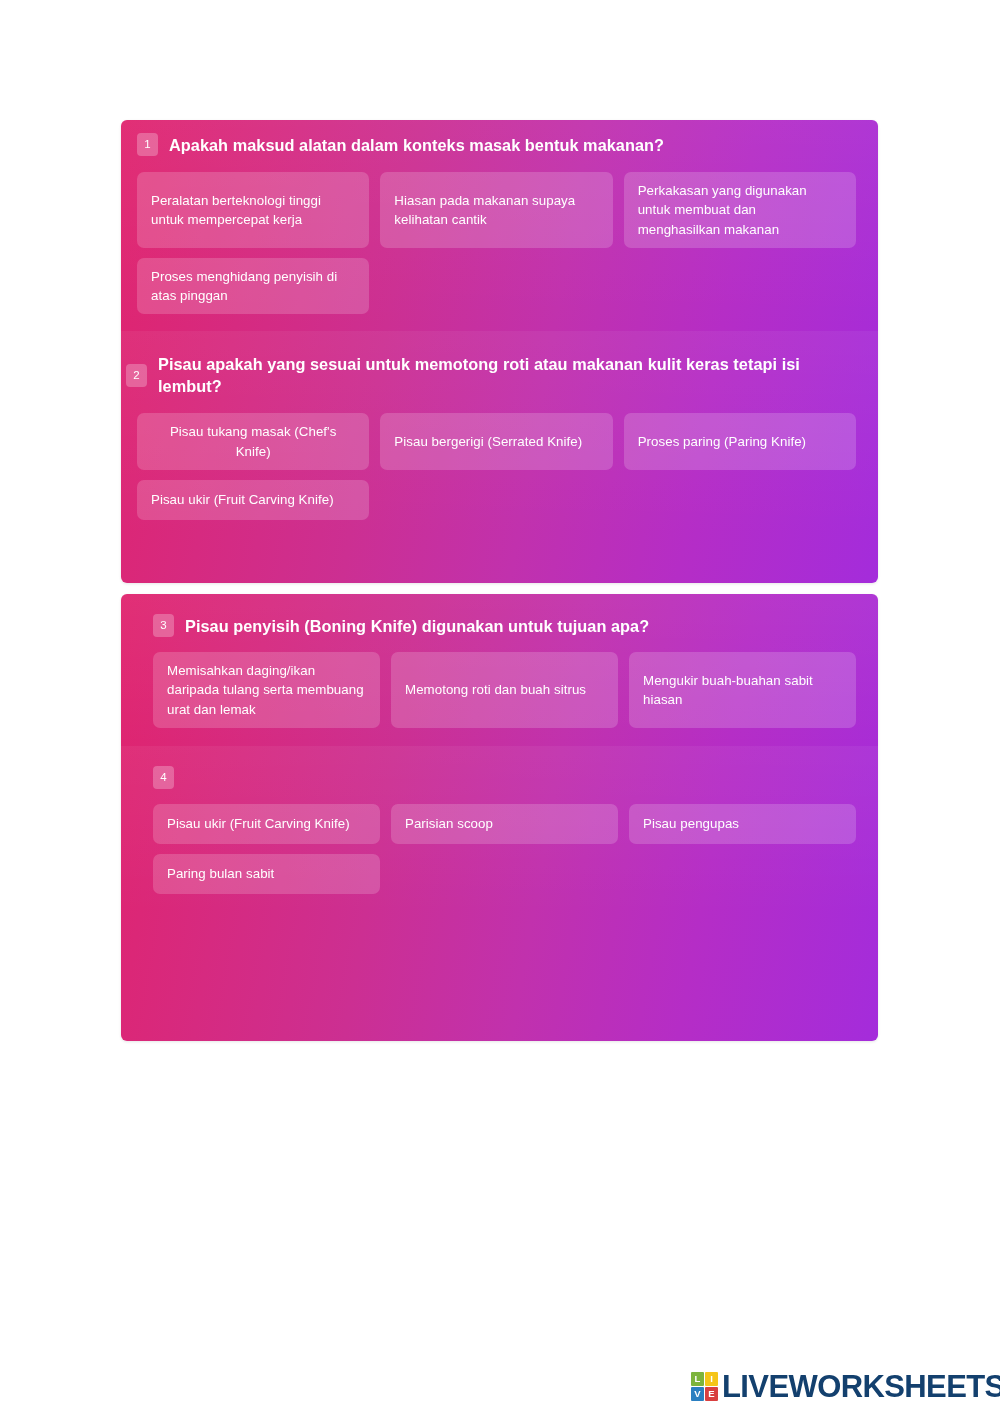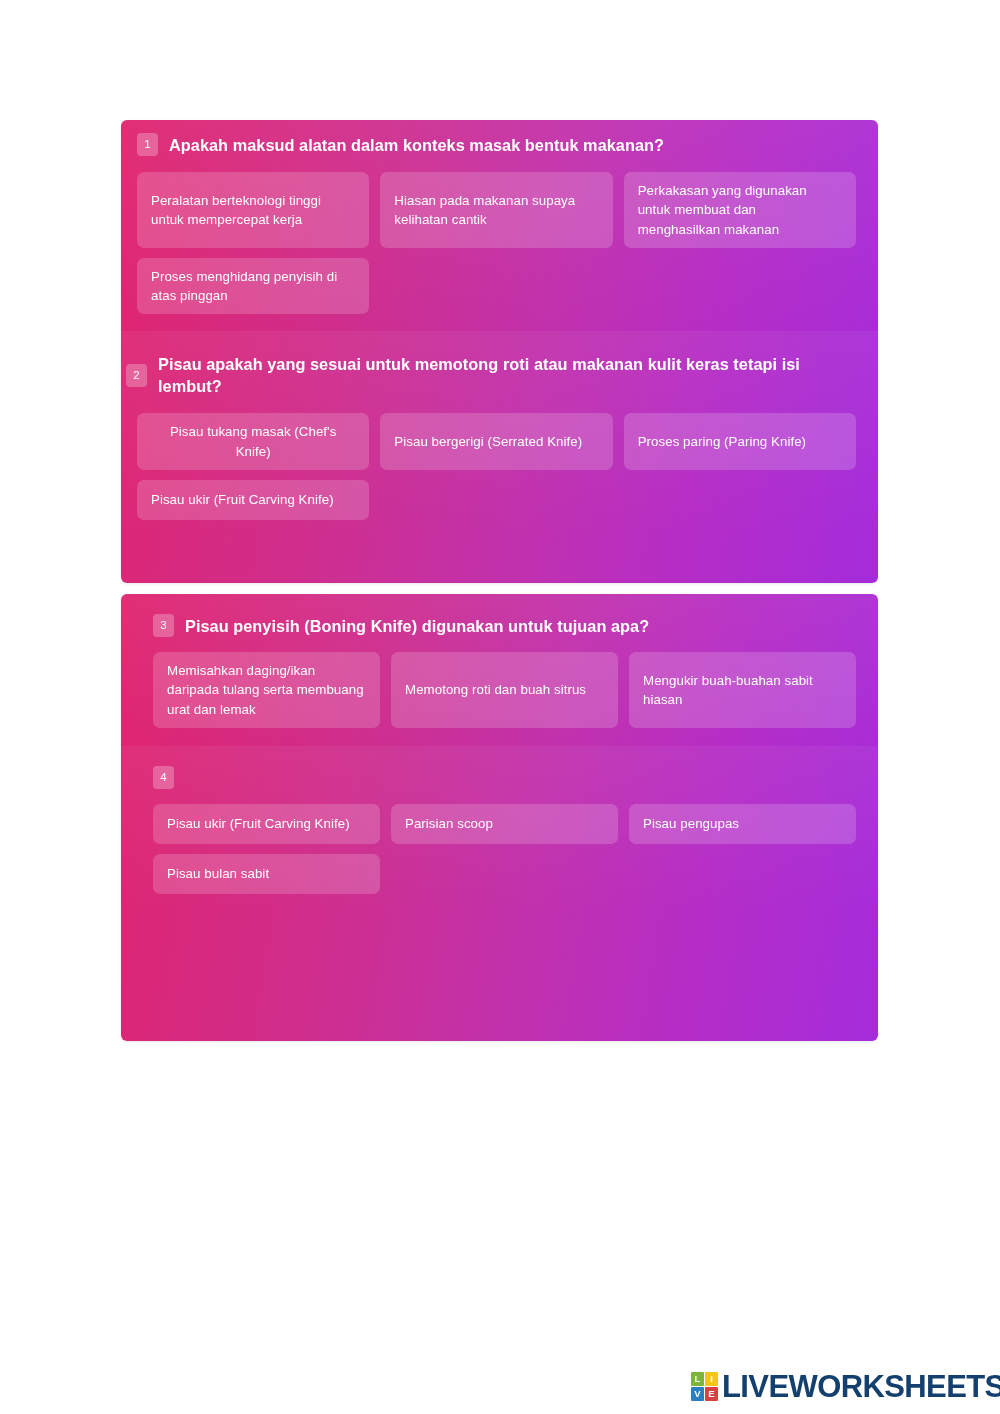--- a/index.html
+++ b/index.html
@@ -220,21 +220,21 @@
     </div>
 
     <div class="question-block" id="q-4">
       <div class="q-header">
         <div class="q-badge">4</div>
       </div>
       <div class="answers">
         <div class="answer-option">Pisau ukir (Fruit Carving Knife)</div>
         <div class="answer-option">Parisian scoop</div>
         <div class="answer-option">Pisau pengupas</div>
-        <div class="answer-option">Pisau bulan sabit</div>
+        <div class="answer-option">Paring bulan sabit</div>
       </div>
     </div>
 
   </div>
 
   <div class="lw-logo">
     <div class="lw-mark">
       <div class="lw-cell c-green">L</div>
       <div class="lw-cell c-yellow">I</div>
       <div class="lw-cell c-blue">V</div>

